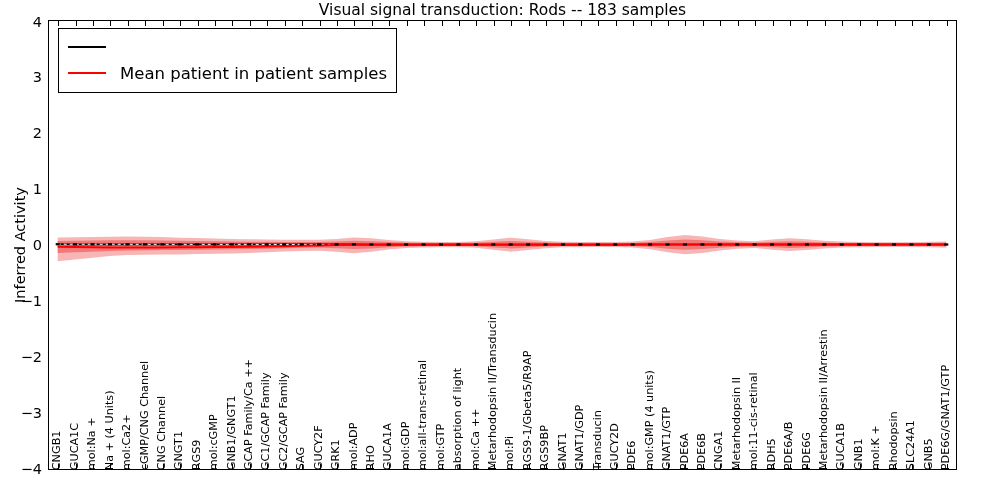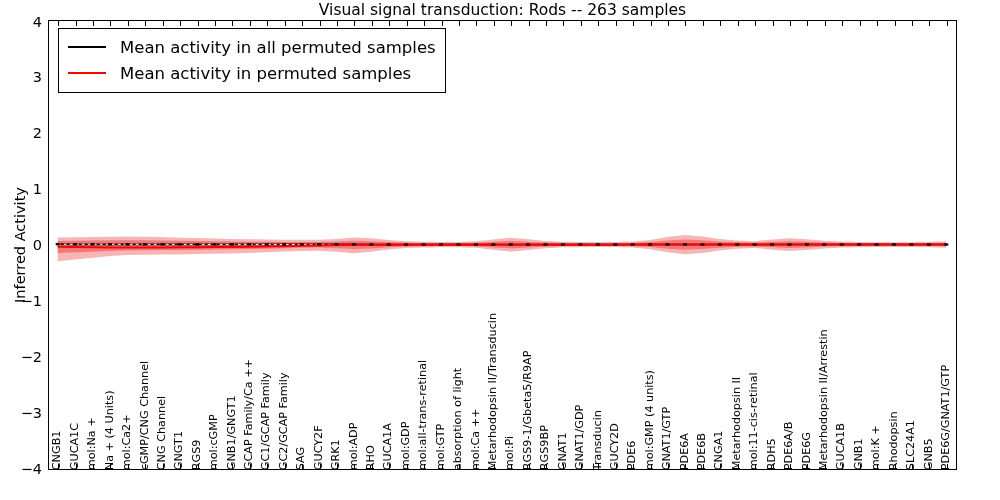--- a/index.html
+++ b/index.html
@@ -165,21 +165,21 @@
     font-size: 16.5px;
     color: #000000;
     white-space: nowrap;
   }
 </style>
 </head>
 <body>
 
 <div id="figure">
 
-  <div id="chart-title">Visual signal transduction: Rods -- 263 samples</div>
+  <div id="chart-title">Visual signal transduction: Rods -- 183 samples</div>
 
   <div id="y-axis-label">Inferred Activity</div>
   <div id="y-ticks-wrap">
       <div class="ytick-label" style="top: 21.5px;">4</div>
       <div class="ytick-label" style="top: 77.375px;">3</div>
       <div class="ytick-label" style="top: 133.25px;">2</div>
       <div class="ytick-label" style="top: 189.125px;">1</div>
       <div class="ytick-label" style="top: 245px;">0</div>
       <div class="ytick-label" style="top: 300.875px;">−1</div>
       <div class="ytick-label" style="top: 356.75px;">−2</div>
@@ -421,21 +421,20 @@
       <div class="xtick-mark" style="left: 929.365px;"></div>
       <div class="xtick-mark-top" style="left: 929.365px;"></div>
       <div class="xtick-label" style="left: 950.988px; bottom: 30px;">PDE6G/GNAT1/GTP</div>
       <div class="xtick-mark" style="left: 946.788px;"></div>
       <div class="xtick-mark-top" style="left: 946.788px;"></div>
     </div>
 
   <div id="legend">
     <div class="legend-row">
       <span class="legend-swatch black"></span>
-      <span class="legend-text">Mean activity in all permuted samples</span>
     </div>
     <div class="legend-row">
       <span class="legend-swatch red"></span>
-      <span class="legend-text">Mean activity in permuted samples</span>
+      <span class="legend-text">Mean patient in patient samples</span>
     </div>
   </div>
 
 </div>
 
 </body></html>

